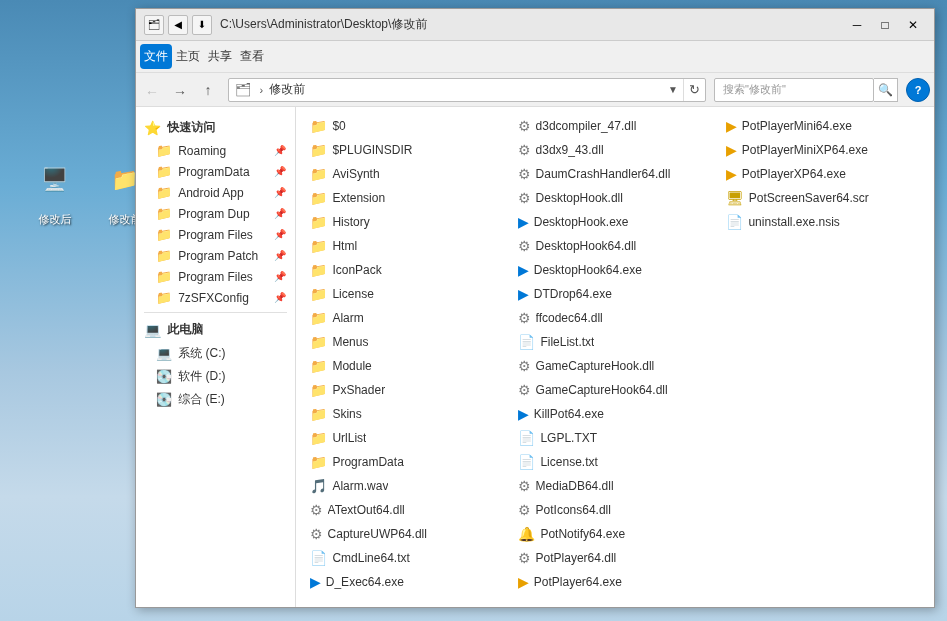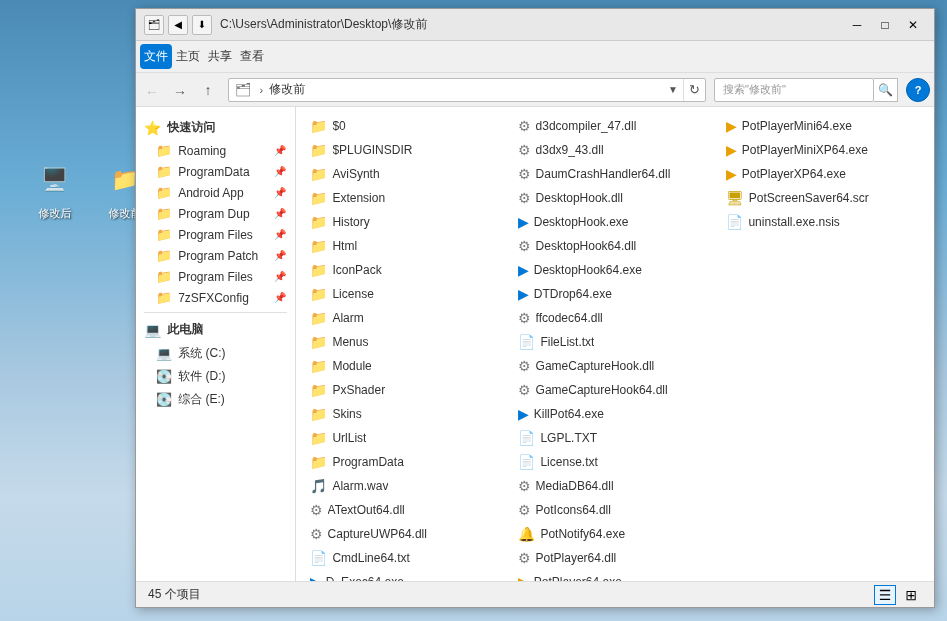--- a/index.html
+++ b/index.html
@@ -29,21 +29,21 @@
       display: flex;
       align-items: center;
       justify-content: center;
       font-size: 22px;
     }
     .desktop-icon-label {
       color: white;
       font-size: 11px;
       text-align: center;
       text-shadow: 1px 1px 2px rgba(0,0,0,0.8);
-      margin-top: 6px;
+      margin-top: 12px;
       word-break: break-all;
     }
 
     
     .window {
       position: absolute;
       top: 8px;
       left: 135px;
       width: 800px;
       height: 600px;
@@ -621,21 +621,14 @@
           <div class="file-item">
             <span class="file-item-icon" style="color:#e8a000">▶</span>
             <span class="file-item-name">PotPlayer64.exe</span>
           </div>
           <div class="file-item"></div>
         </div>
     </div>
 
   </div>
 
-  <div class="status-bar">
-    <span>45 个项目</span>
-    <div class="status-right">
-      <button class="view-btn active">☰</button>
-      <button class="view-btn">⊞</button>
-    </div>
-  </div>
 
 </div>
 
 </body></html>

